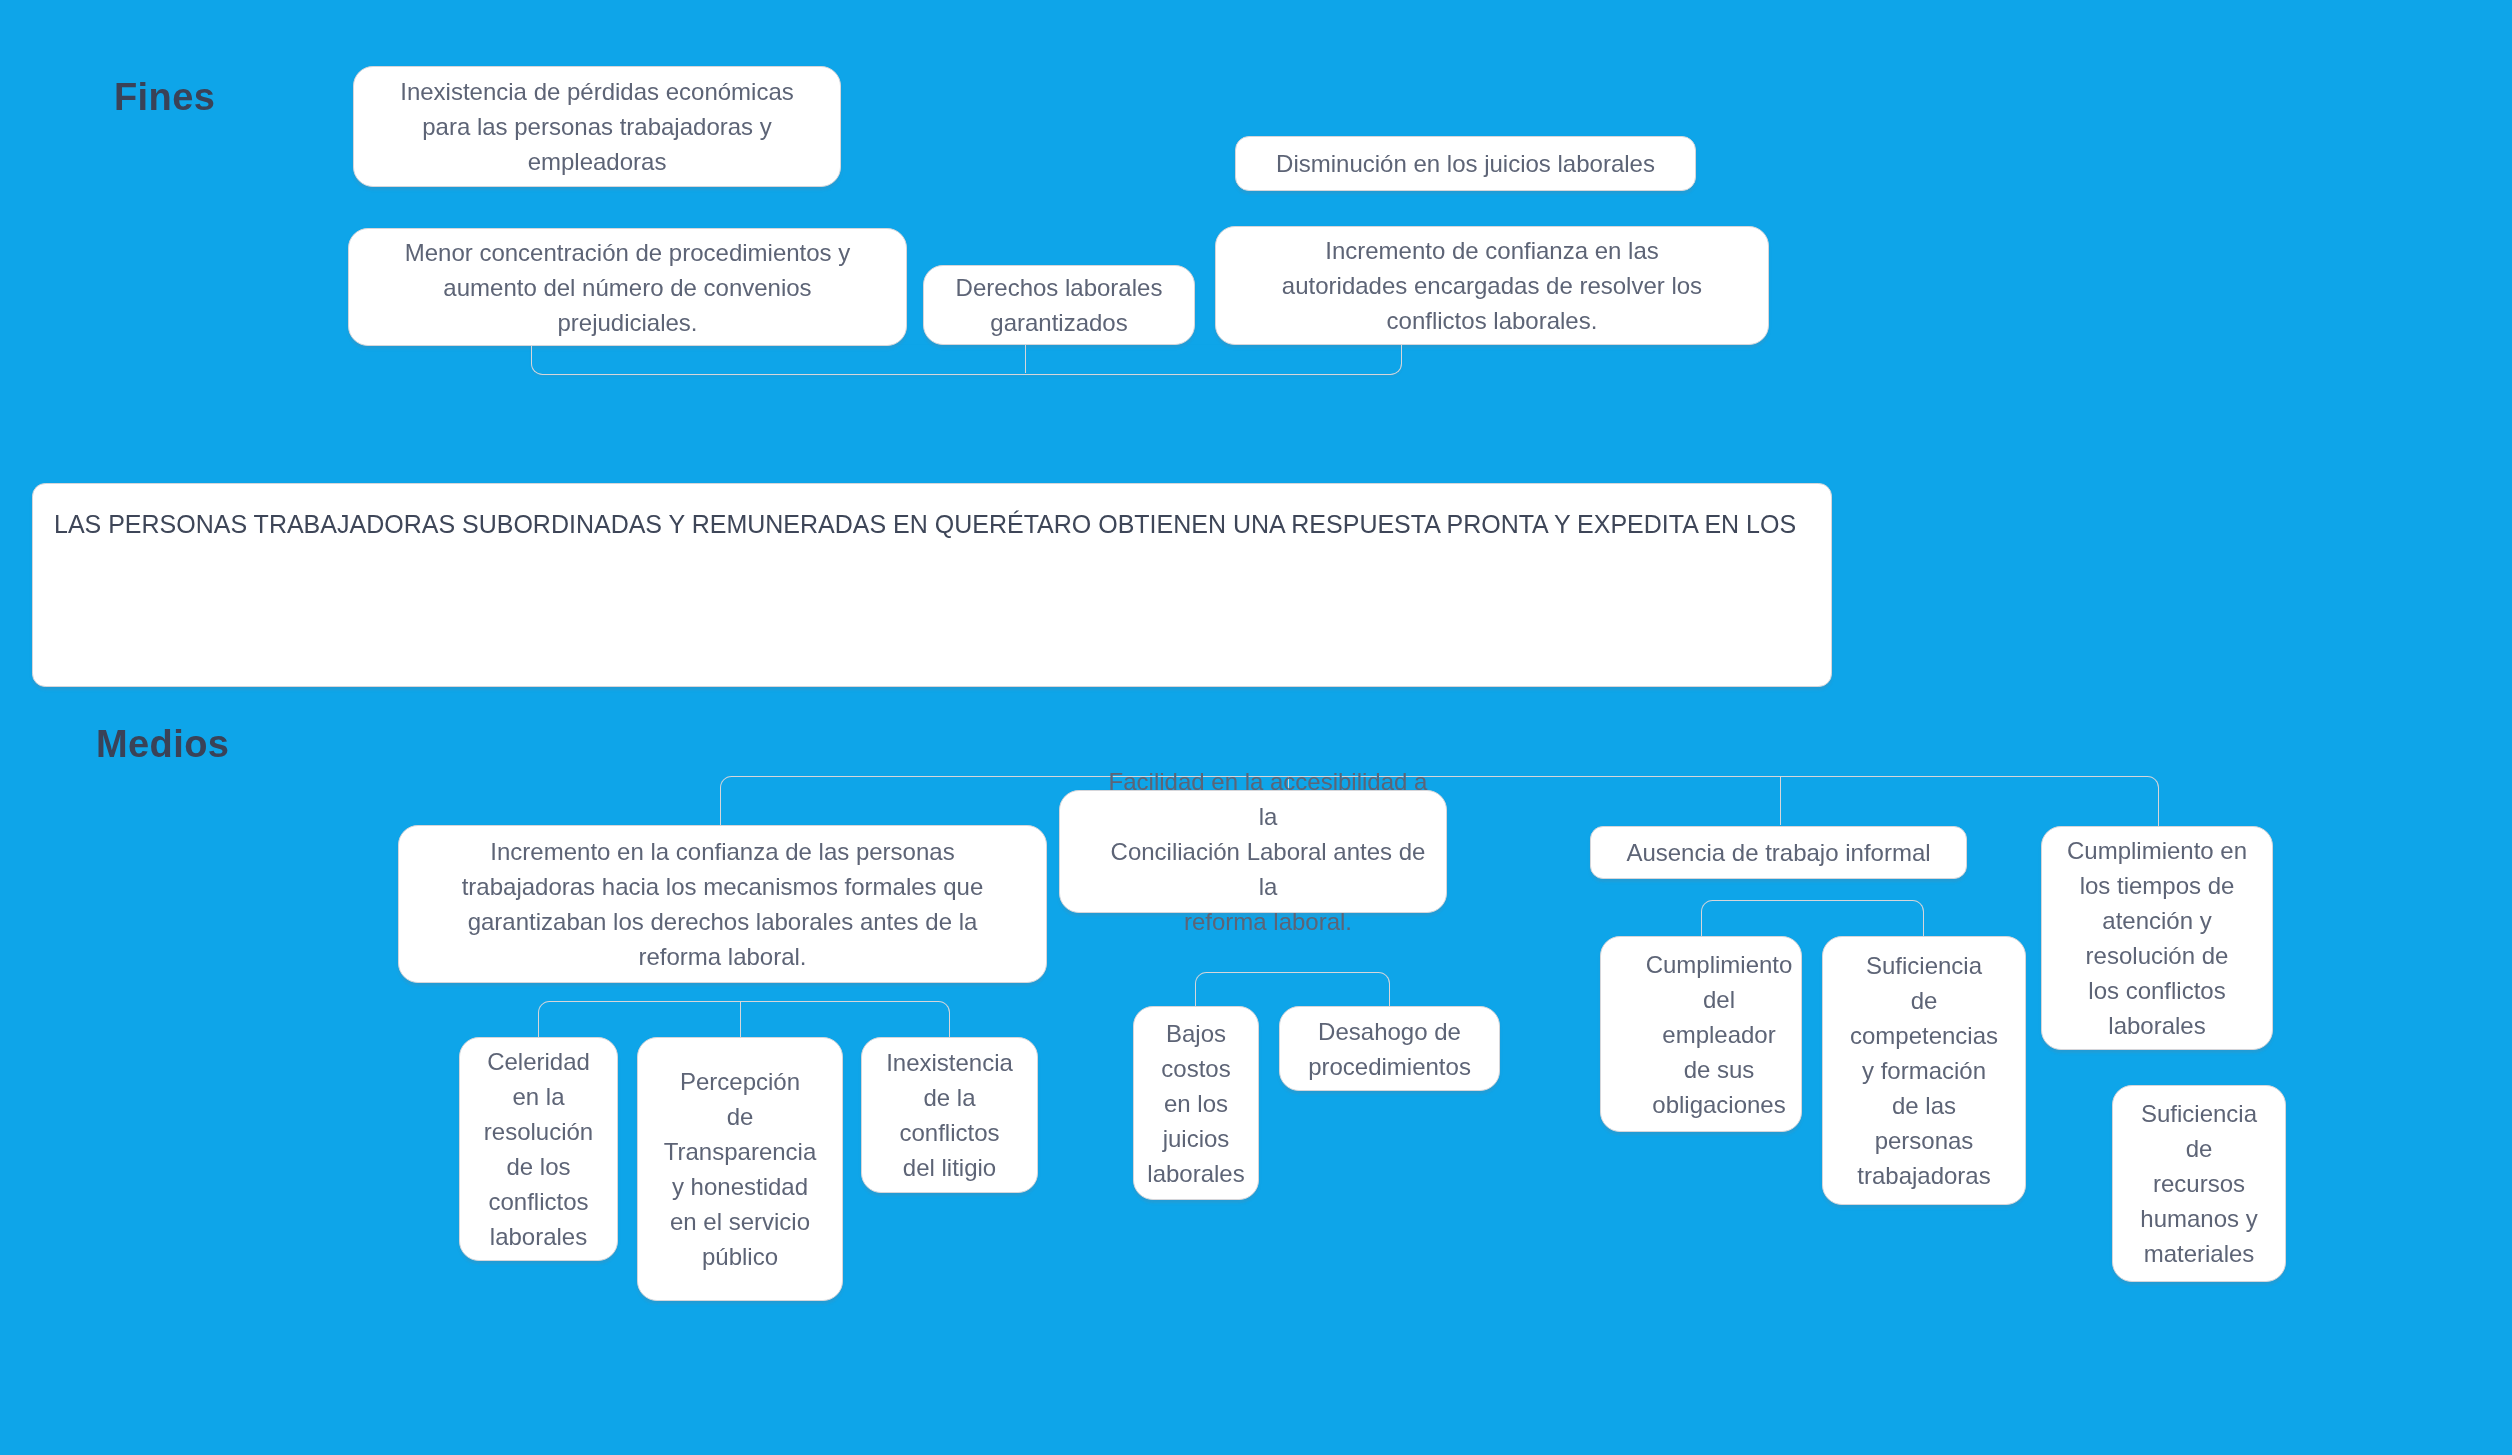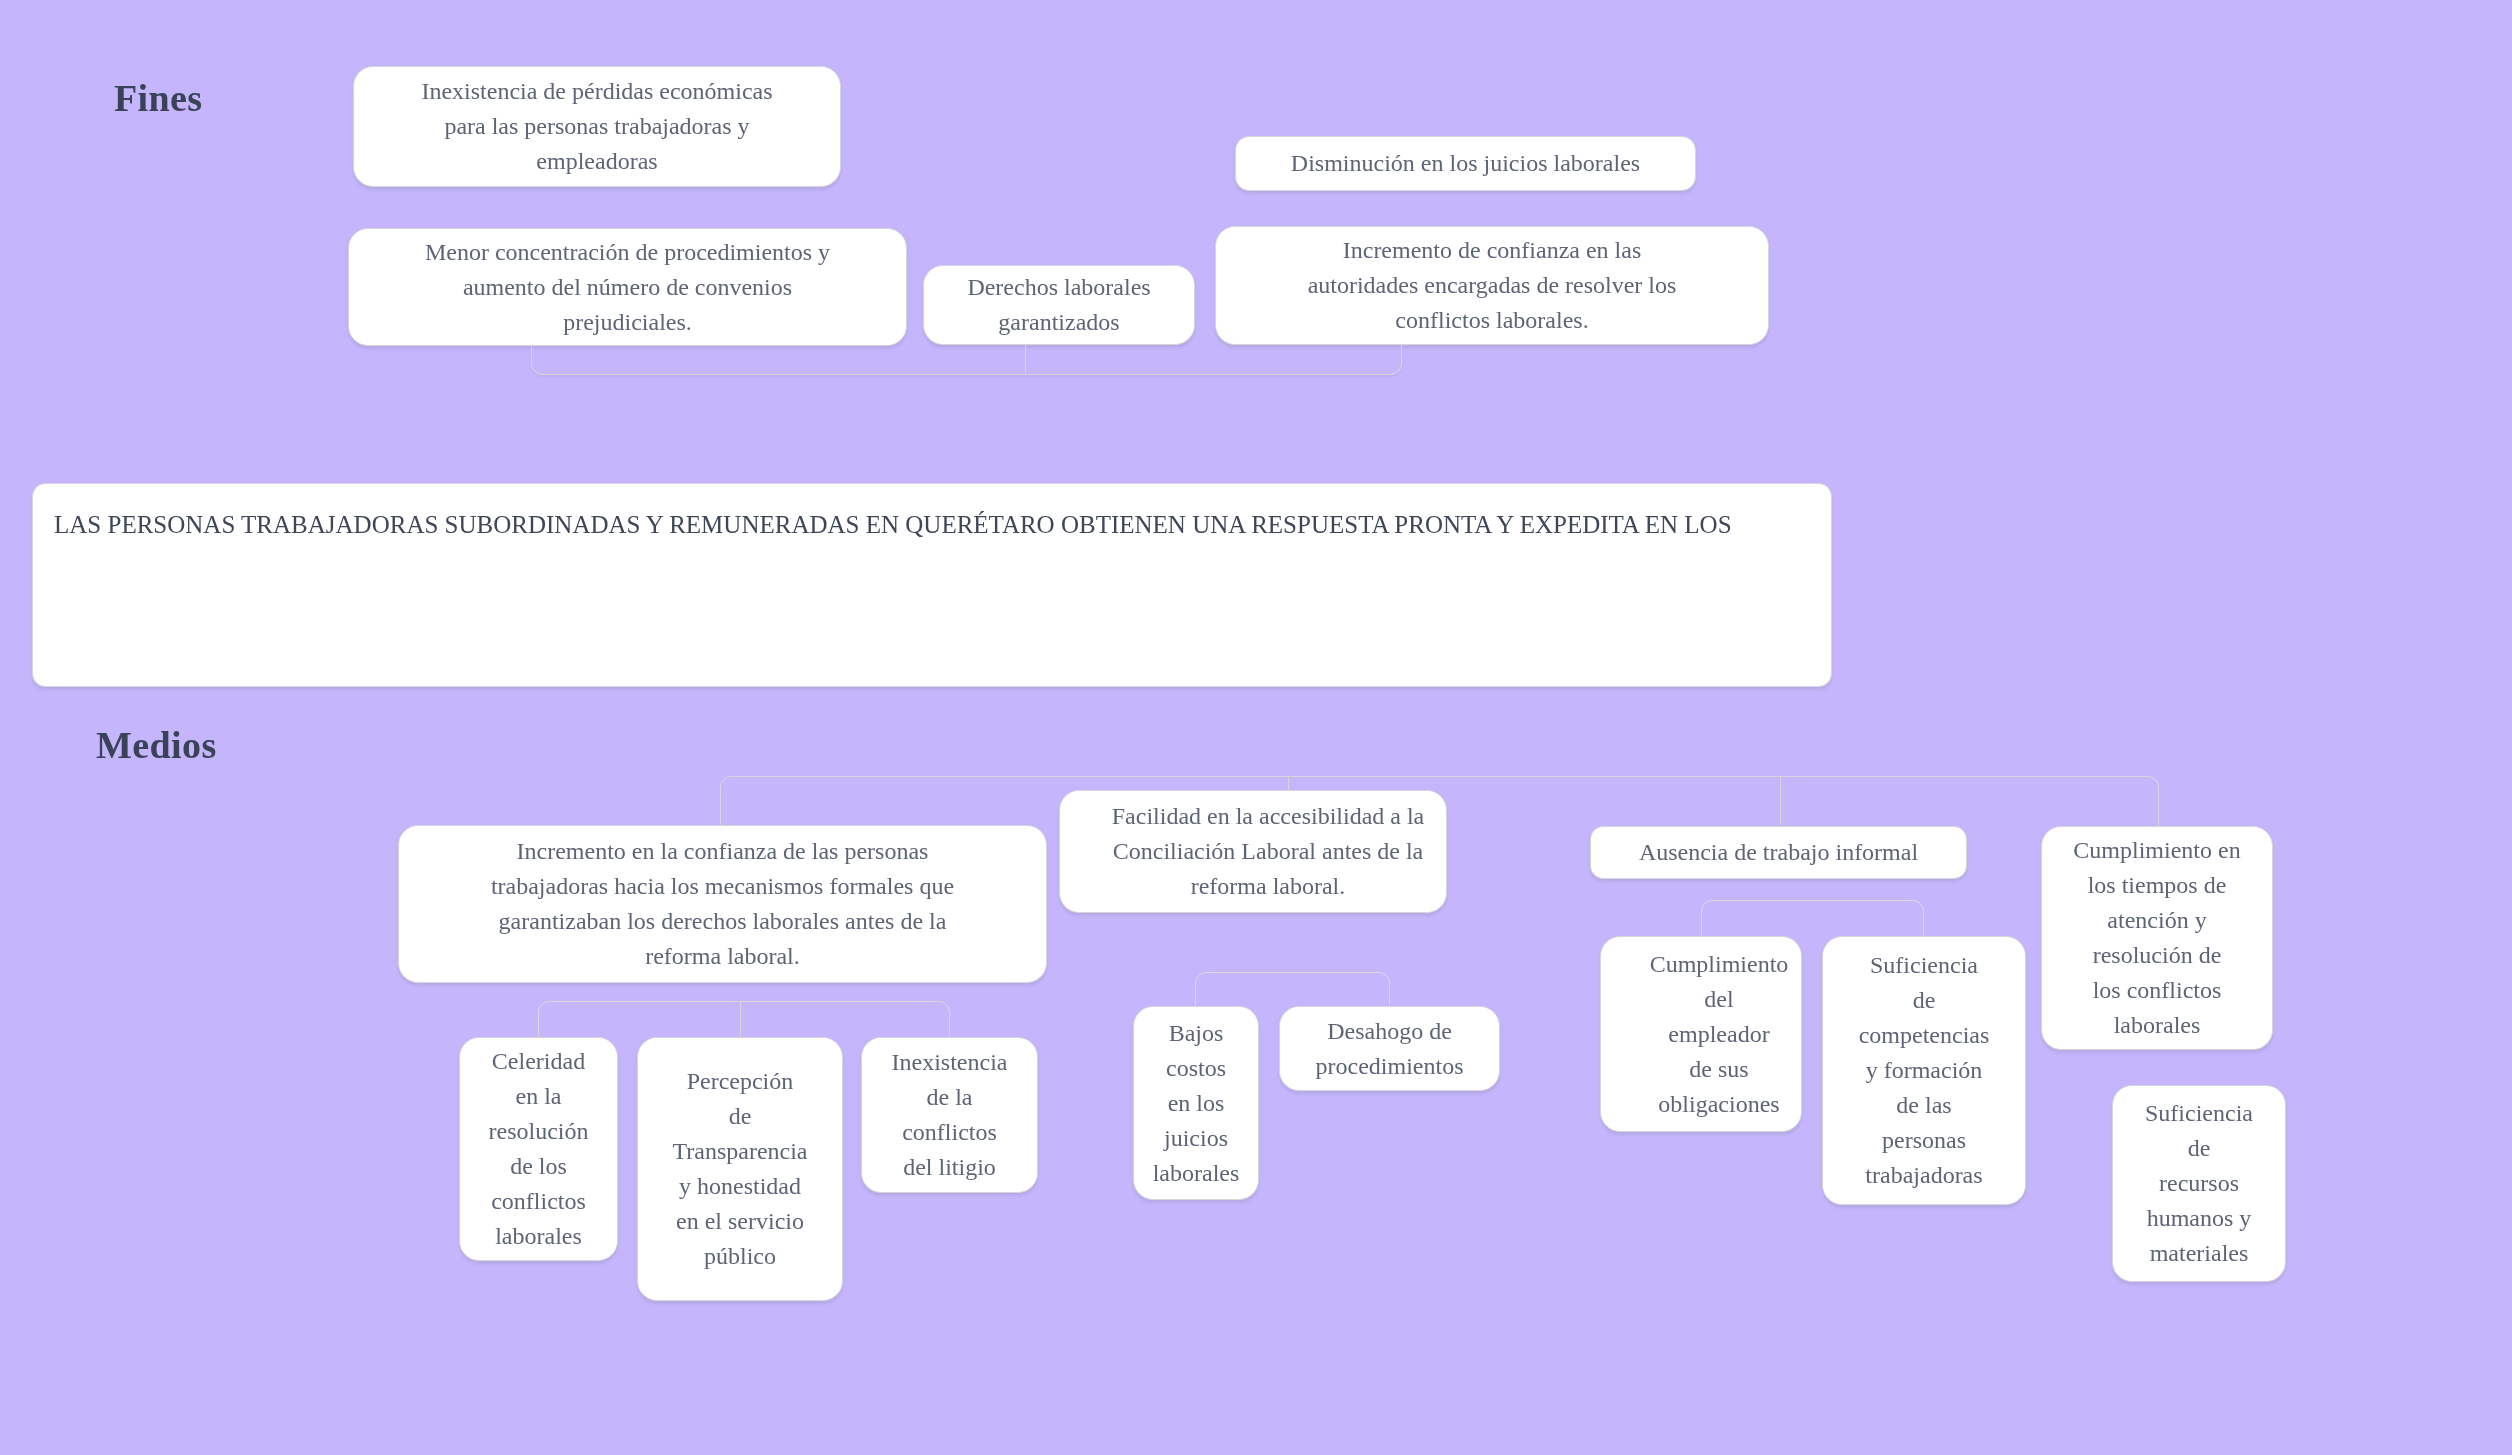--- a/index.html
+++ b/index.html
@@ -1,21 +1,21 @@
 <!DOCTYPE html>
 <html style="font-size:13.3px"><head>
 <meta charset="utf-8">
 <style>
   html, body { margin: 0; padding: 0; background: #ffffff; }
   #page {
     position: relative;
     width: 2512px;
     height: 1455px;
-    background: #c4b5fd;
-    font-family: Liberation Serif, serif;
+    background: #0ea5e9;
+    font-family: Liberation Sans, sans-serif;
     overflow: hidden;
   }
   .section-label {
     position: absolute;
     font-size: 38px;
     font-weight: 700;
     color: #3a4257;
     letter-spacing: 0.4px;
   }
   .node {

